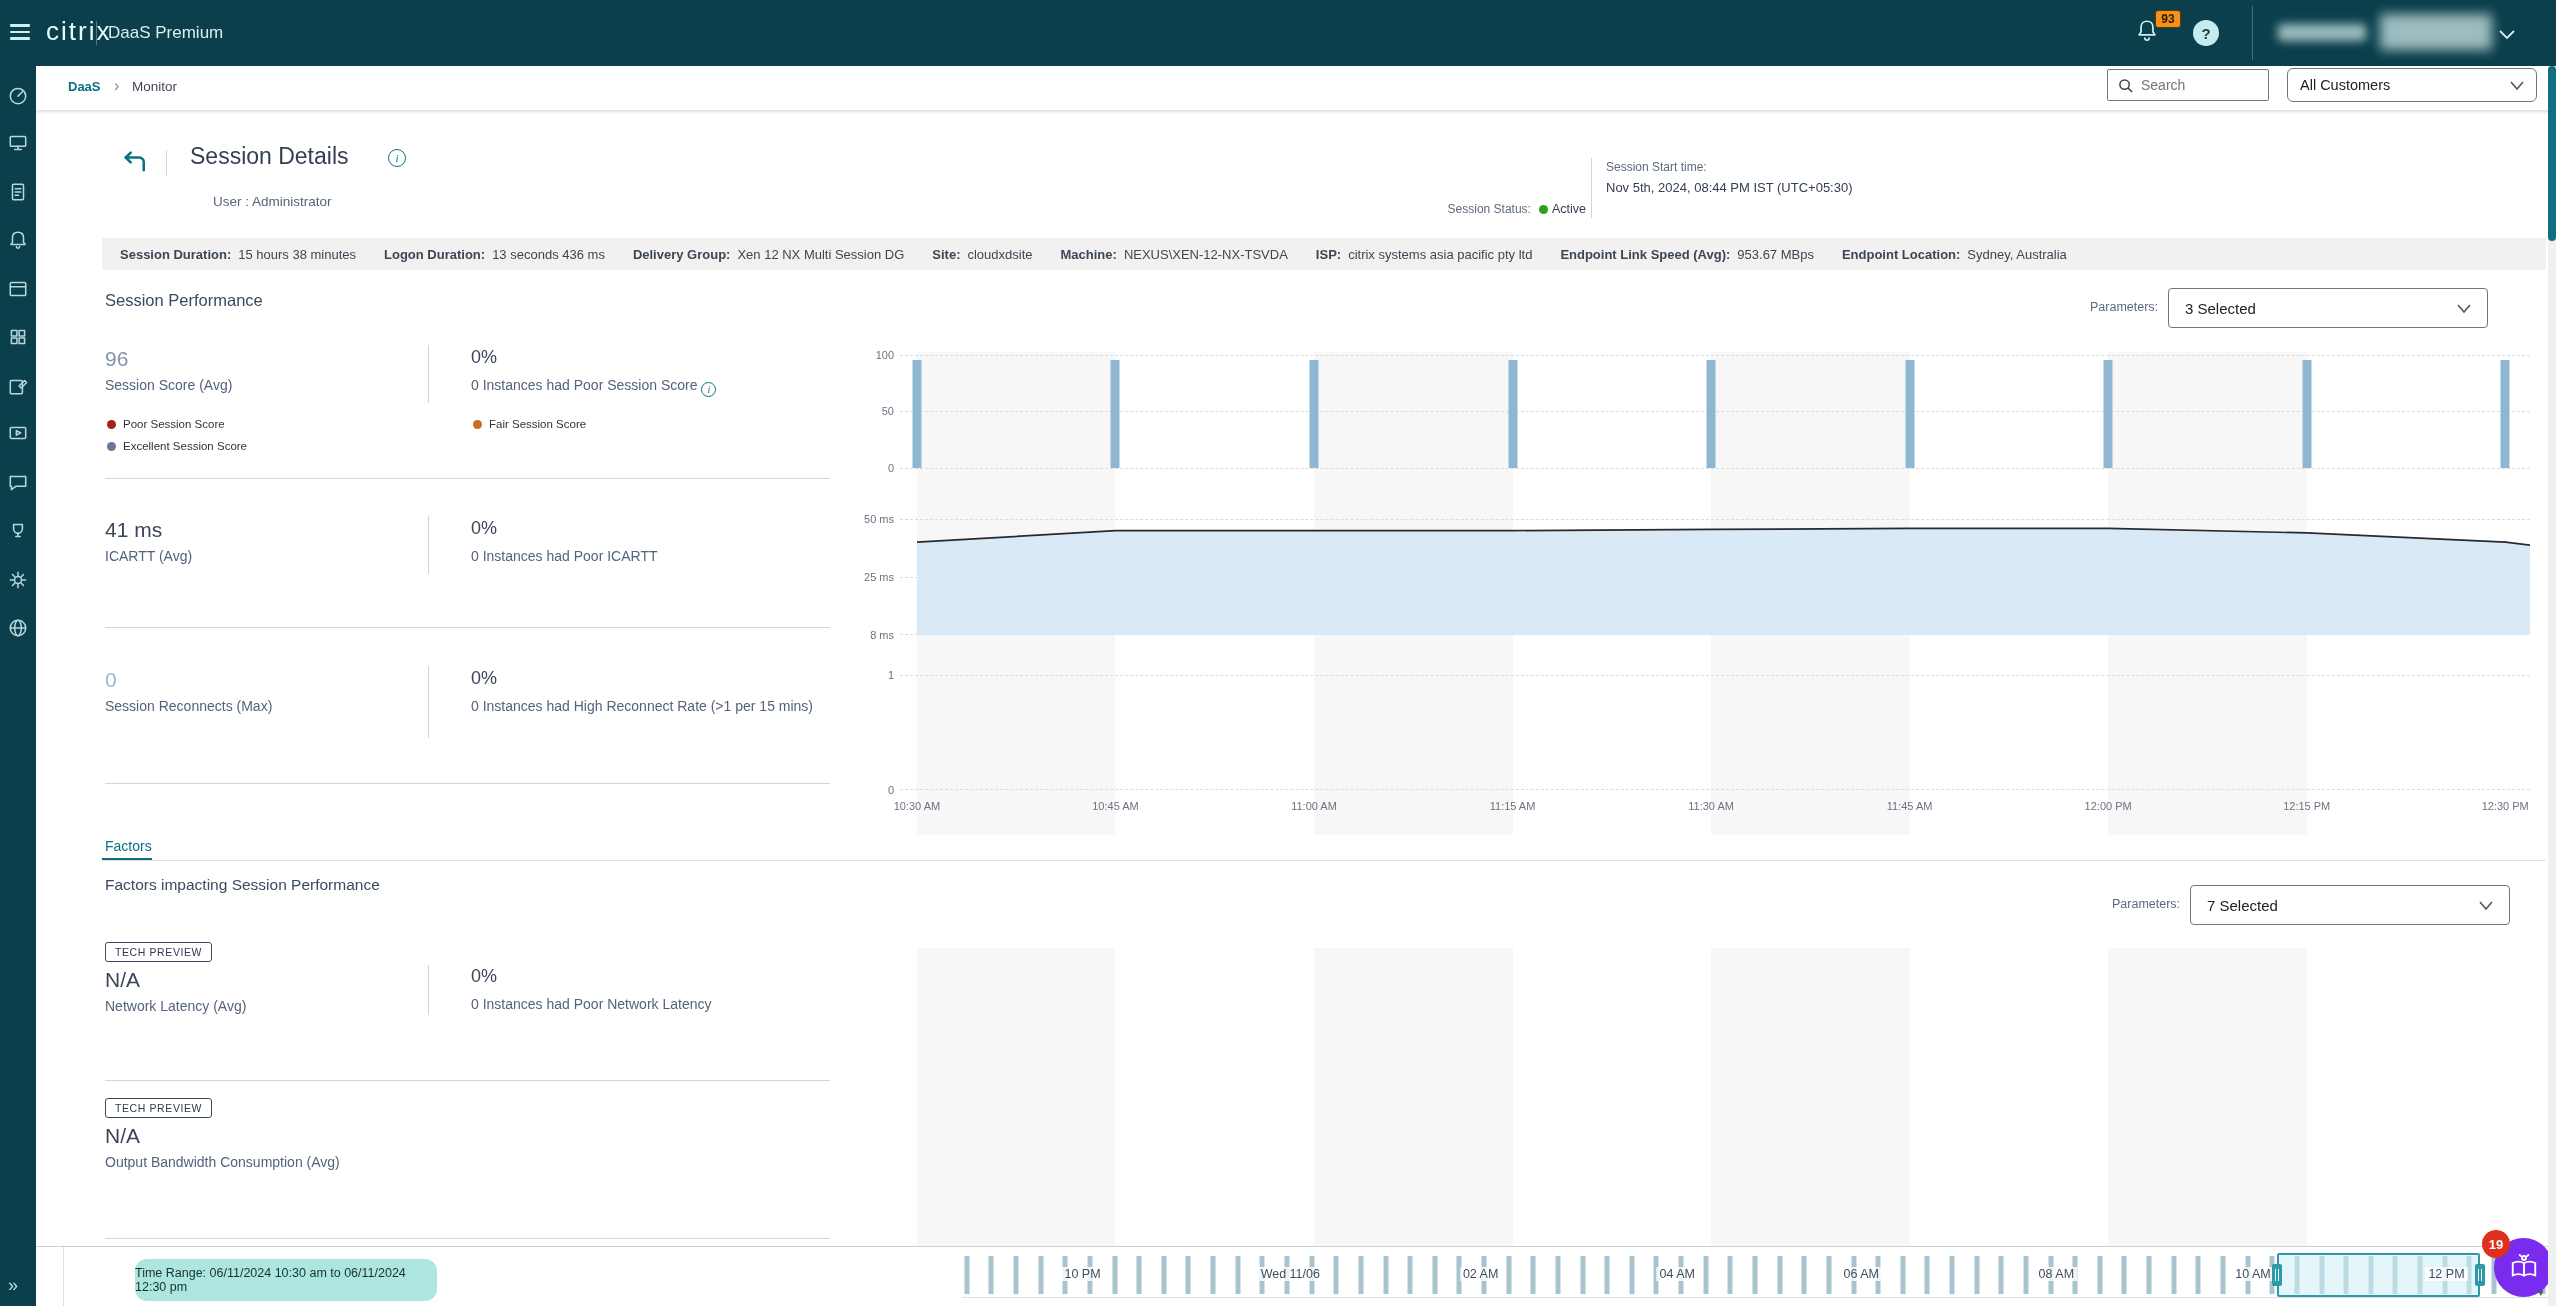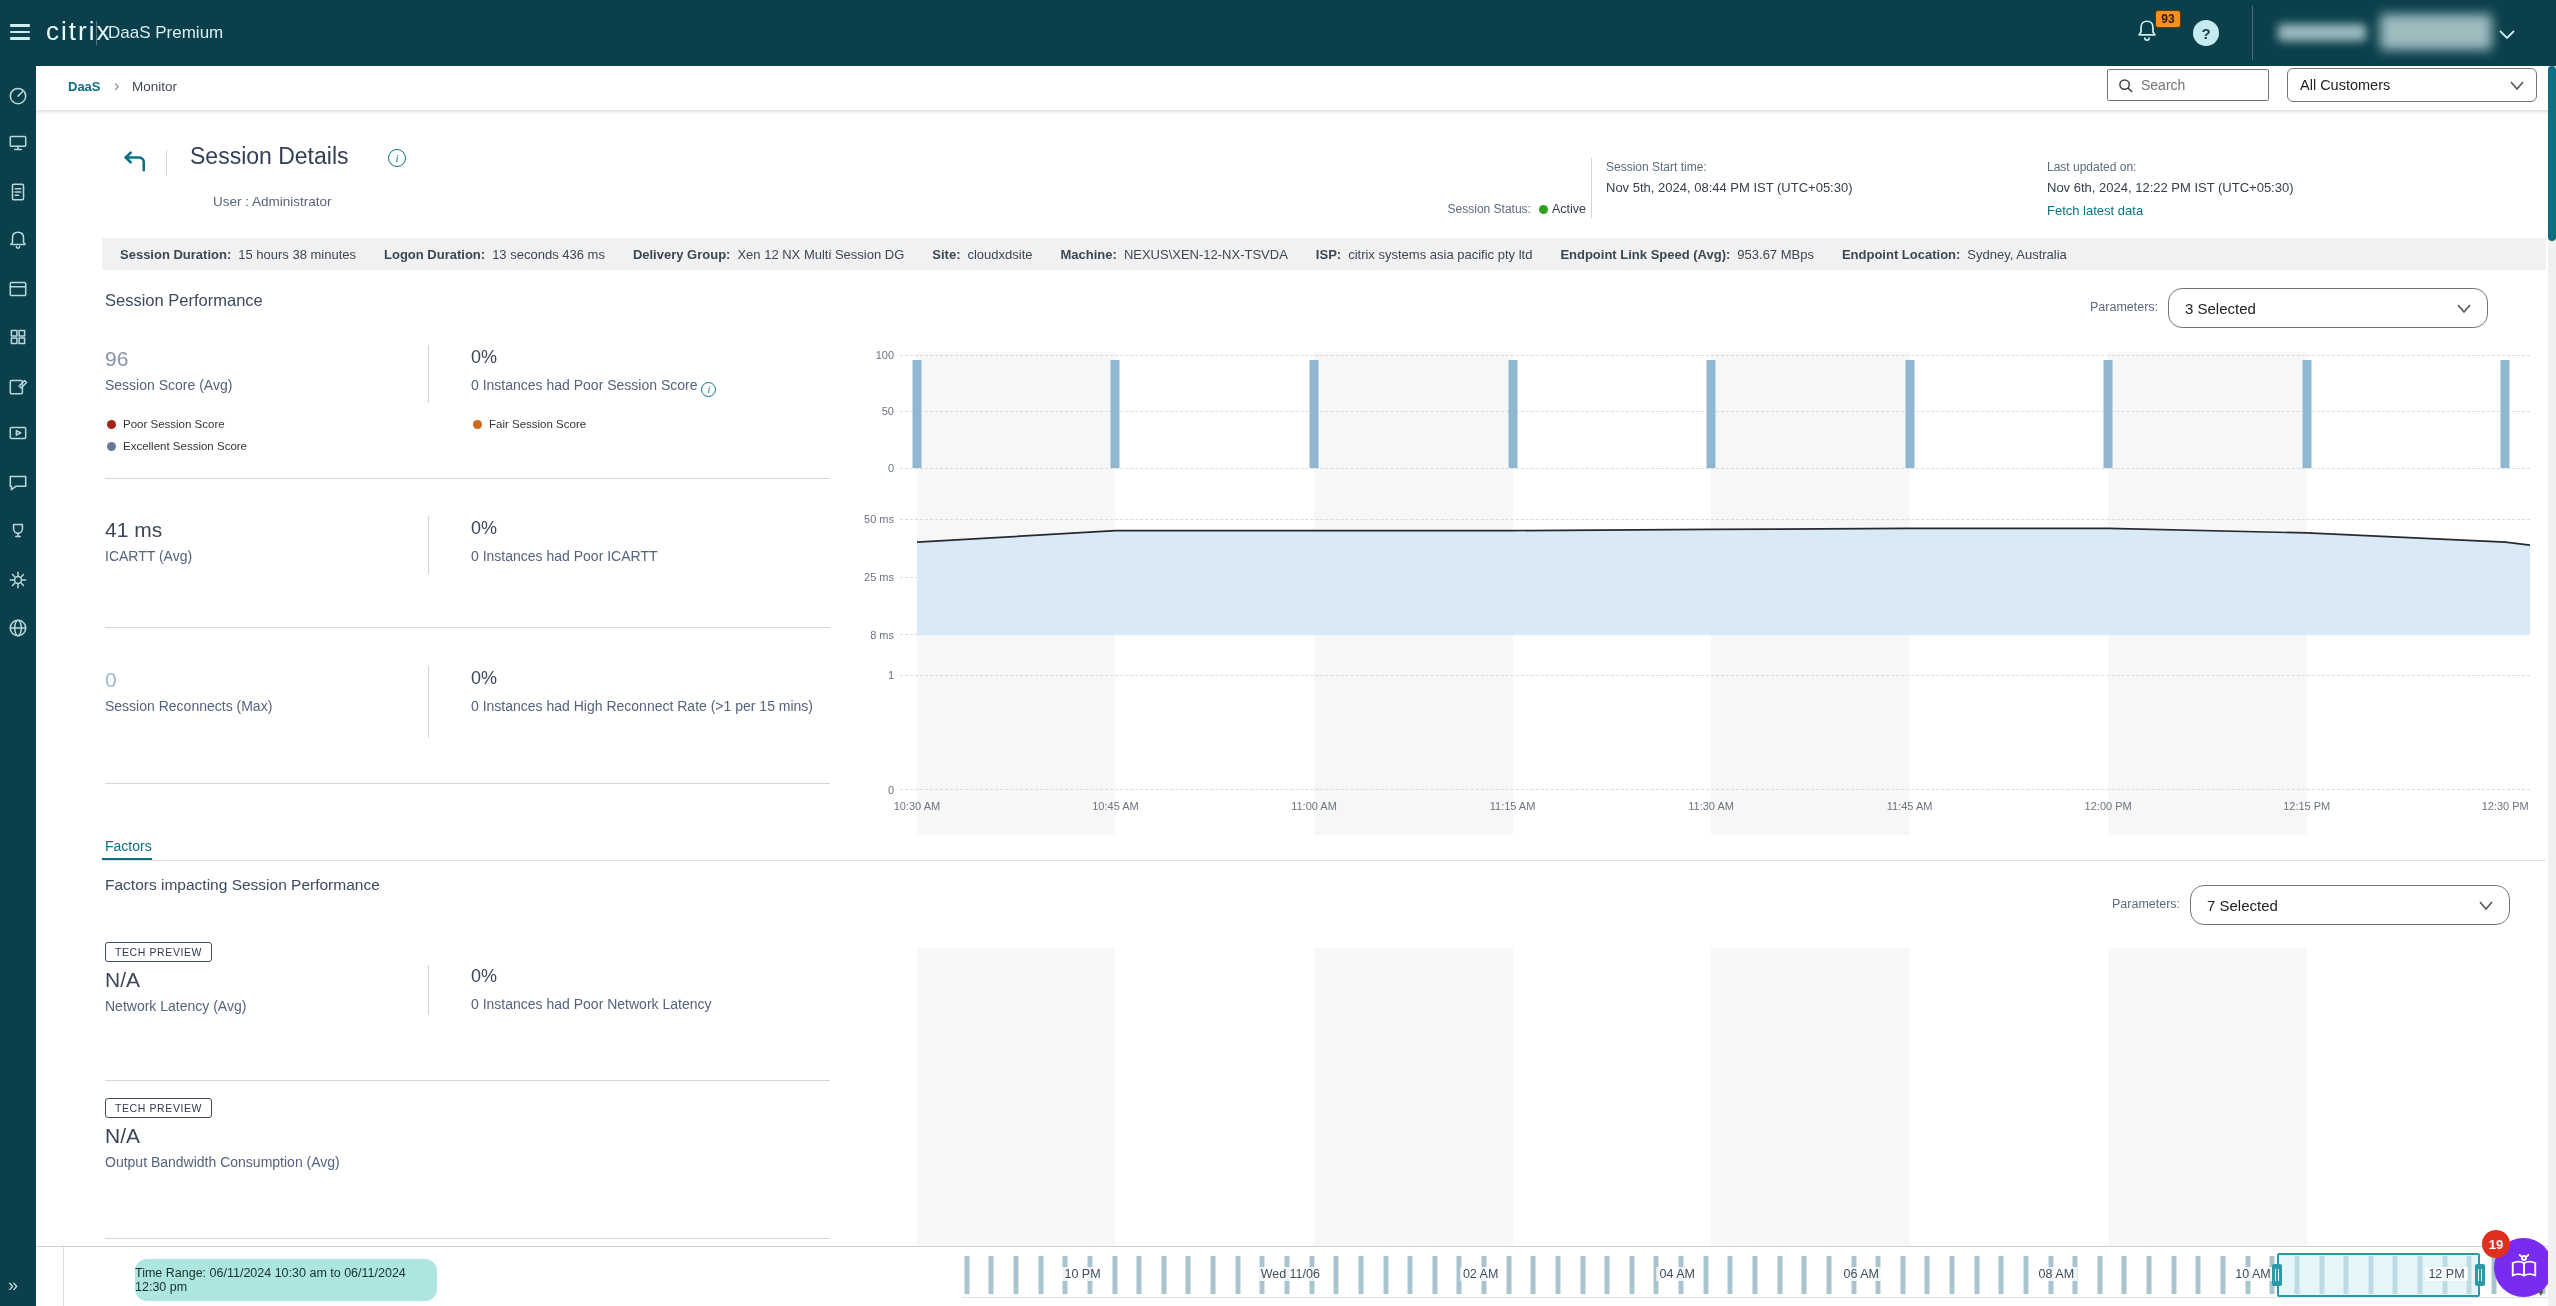--- a/index.html
+++ b/index.html
@@ -55,21 +55,21 @@
   .hdr-label { font-size:12px; color:#5c6b7c; margin-bottom:6px; }
   .hdr-value { font-size:13px; color:#33404f; }
   .fetch-link { font-size:13px; color:#0b7182; margin-top:8px; cursor:pointer; }
 
   .infobar { position:absolute; left:66px; top:128px; width:2444px; height:32px; background:#f1f1f1; display:flex; align-items:center; padding-left:18px; font-size:13px; color:#3c4754; }
   .infobar .itm { margin-right:28px; white-space:nowrap; }
   .infobar .lbl { font-weight:bold; margin-right:7px; }
 
   .perf-title { position:absolute; left:69px; top:181px; font-size:16.5px; color:#3b4a61; font-weight:500; }
   .param-label { font-size:12.5px; color:#5c6b7c; }
-  .dropdown { width:320px; height:40px; border:1px solid #6f767d; border-radius:14px; background:#fff; display:flex; align-items:center; justify-content:space-between; padding:0 16px; font-size:15px; color:#222; cursor:pointer; }
+  .dropdown { width:320px; height:40px; border:1px solid #6f767d; border-radius:4px; background:#fff; display:flex; align-items:center; justify-content:space-between; padding:0 16px; font-size:15px; color:#222; cursor:pointer; }
   .perf-params-label { position:absolute; left:2054px; top:190px; }
   .perf-params { position:absolute; left:2132px; top:178px; }
 
   
   .m-value { position:absolute; left:69px; font-size:21px; color:#3a4658; }
   .m-label { position:absolute; left:69px; font-size:14px; color:#54637d; }
   .m-pct { position:absolute; left:435px; font-size:18px; color:#3a4658; }
   .m-pct-label { position:absolute; left:435px; font-size:14px; color:#54637d; width:390px; line-height:17px; }
   .v-div { position:absolute; left:392px; width:1px; background:#cfd4da; }
   .h-sep { position:absolute; left:69px; width:725px; height:1px; background:#d3d6da; }
@@ -235,25 +235,20 @@
   <span class="info-i title-info">i</span>
   <div class="page-user">User : Administrator</div>
 
   <div class="status-row">
     <span>Session Status:</span><span class="status-dot" style="background-color: rgb(45, 160, 28);"></span><span class="status-val">Active</span>
   </div>
   <div class="hdr-divider"></div>
   <div class="start-col">
     <div class="hdr-label">Session Start time:</div>
     <div class="hdr-value">Nov 5th, 2024, 08:44 PM IST (UTC+05:30)</div>
-  </div>
-  <div class="upd-col">
-    <div class="hdr-label">Last updated on:</div>
-    <div class="hdr-value">Nov 6th, 2024, 12:22 PM IST (UTC+05:30)</div>
-    <div class="fetch-link">Fetch latest data</div>
   </div>
 
   <div class="infobar">
     <span class="itm"><span class="lbl">Session Duration:</span><span>15 hours 38 minutes</span></span>
     <span class="itm"><span class="lbl">Logon Duration:</span><span>13 seconds 436 ms</span></span>
     <span class="itm"><span class="lbl">Delivery Group:</span><span>Xen 12 NX Multi Session DG</span></span>
     <span class="itm"><span class="lbl">Site:</span><span>cloudxdsite</span></span>
     <span class="itm"><span class="lbl">Machine:</span><span>NEXUS\XEN-12-NX-TSVDA</span></span>
     <span class="itm"><span class="lbl">ISP:</span><span>citrix systems asia pacific pty ltd</span></span>
     <span class="itm"><span class="lbl">Endpoint Link Speed (Avg):</span><span>953.67 MBps</span></span>

